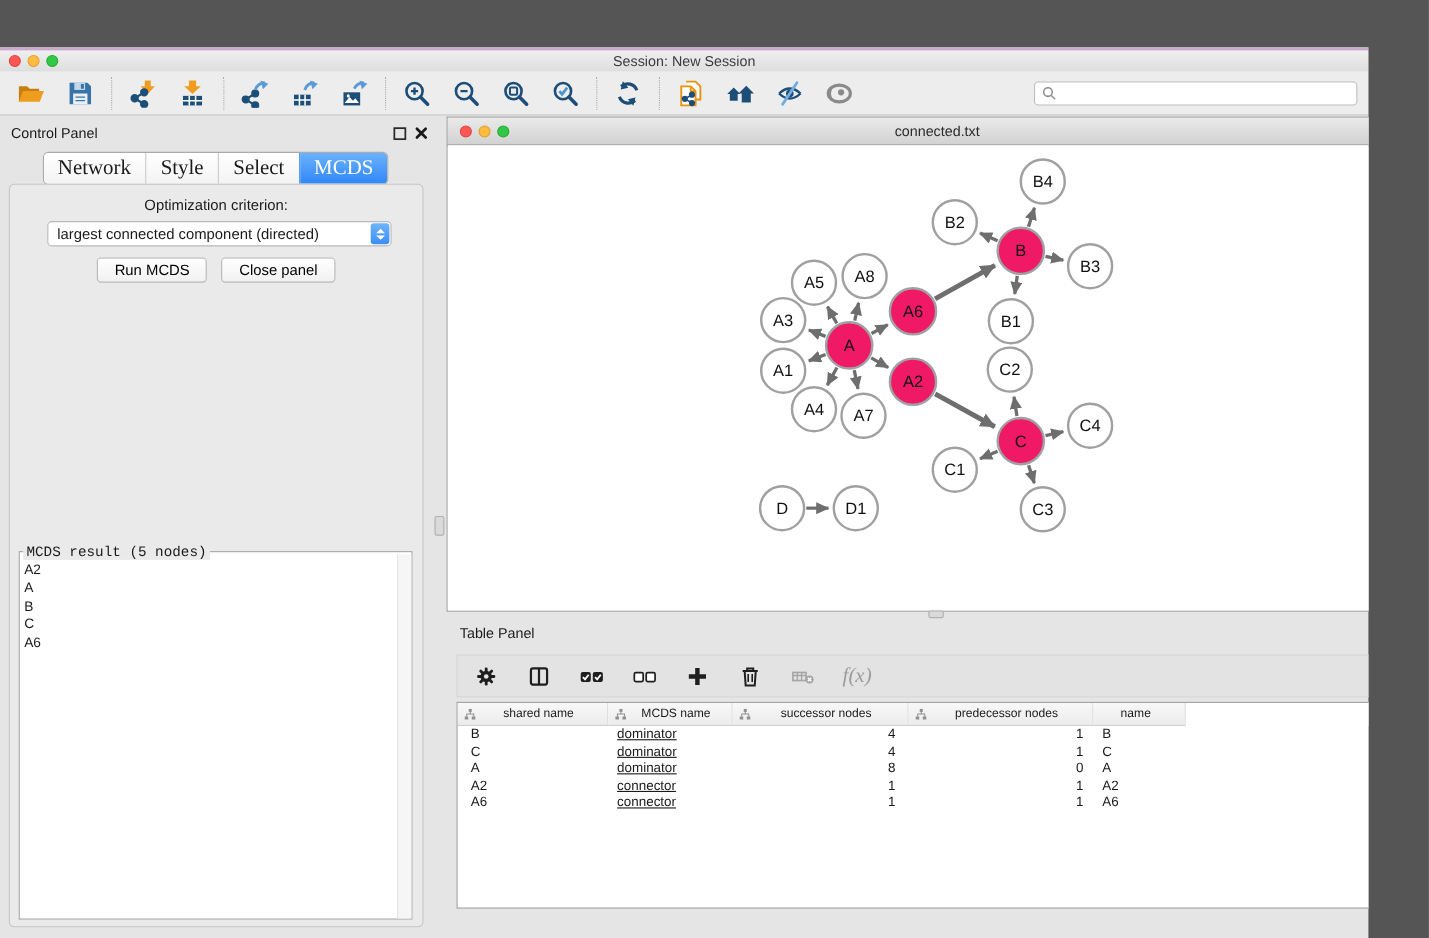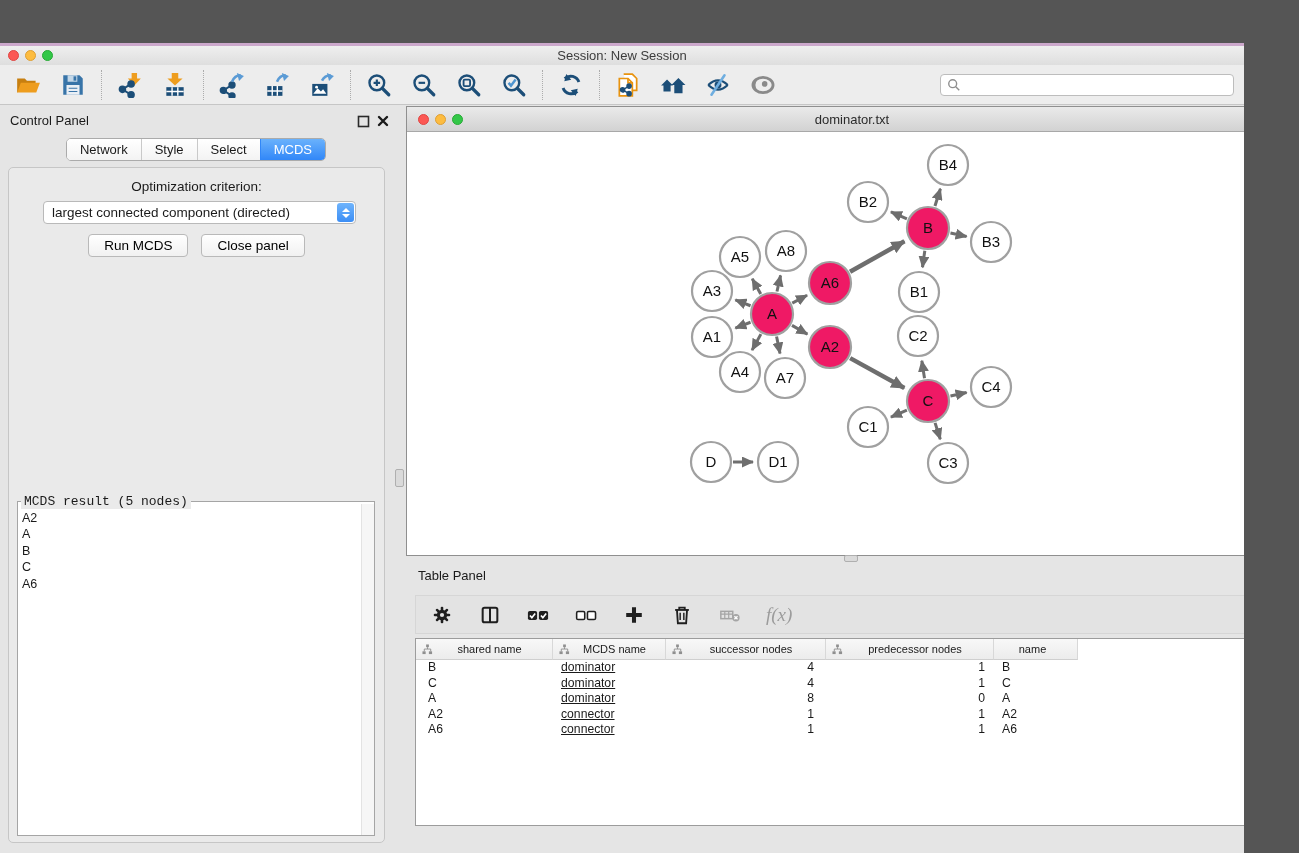--- a/index.html
+++ b/index.html
@@ -26,21 +26,21 @@
   .search svg { width:14px; height:14px; flex:0 0 auto; }
   .search input { border:none; outline:none; flex:1; font-size:13px; margin-left:5px; background:transparent; font-family:"Liberation Sans",sans-serif; }
 
   
   .cp-title { position:absolute; left:10px; top:70px; }
   .panel-btn { position:absolute; width:13px; height:13px; background:none; border:none; padding:0; cursor:pointer; }
   .cp-float { left:357px; top:72px; } .cp-close { left:376px; top:72px; }
   .tp-float { left:1258px; top:526px; } .tp-close { left:1277px; top:526px; }
 
   .seg { display:inline-flex; border:1px solid #ABABAB; border-radius:5px; overflow:hidden; background:#fff; }
-  .seg .s { padding:3px 13px; font-size:13px; color:#1A1A1A; border-left:1px solid #C9C9C9; background:linear-gradient(#FFFFFF,#F3F3F3); cursor:pointer; white-space:nowrap; }
+  .seg .s { padding:3px 13px; font-size:19px; color:#1A1A1A; border-left:1px solid #C9C9C9; background:linear-gradient(#FFFFFF,#F3F3F3); cursor:pointer; white-space:nowrap;font-family:Liberation Serif, serif; }
   .seg .s:first-child { border-left:none; }
   .seg .s.active { background:linear-gradient(#6AB2FC,#3187F8); color:#fff; border-left-color:#3187F8; }
   .cp-tabs { position:absolute; top:95px; left:0; width:392px; text-align:center; }
   .tp-tabs { position:absolute; top:789px; left:406px; width:893px; text-align:center; }
 
   .cp-body { position:absolute; left:8px; top:124px; width:377px; height:676px; background:#EAEAEA; border:1px solid #C6C6C6; border-radius:5px; }
   .opt-label { position:absolute; top:11px; width:100%; text-align:center; font-size:13.5px; }
   .select { position:absolute; left:34px; top:33px; width:313px; height:23px; background:#fff; border:1px solid #B9B9B9; border-radius:4px; font-size:13.5px; line-height:21px; padding-left:8px; cursor:pointer; }
   .stepper { position:absolute; right:1px; top:1px; width:17px; height:19px; background:linear-gradient(#6FB4FC,#3C8EF5); border-radius:3px; display:flex; flex-direction:column; align-items:center; justify-content:center; gap:2px; }
   .stepper i { width:0; height:0; border-left:4px solid transparent; border-right:4px solid transparent; }
@@ -326,21 +326,21 @@
 
   <div class="vdiv-handle"></div>
 
   <div class="net-frame">
     <div class="nw-titlebar">
       <div class="nw-lights">
         <div class="light red"></div>
         <div class="light yellow"></div>
         <div class="light green"></div>
       </div>
-      <div class="nw-title">dominator.txt</div>
+      <div class="nw-title">connected.txt</div>
     </div>
     <div class="nw-canvas">
       <svg id="net-svg" width="890" height="423">
         <defs>
           <marker id="ah" markerUnits="userSpaceOnUse" markerWidth="13" markerHeight="11" refX="11" refY="5.5" orient="auto">
               <path d="M0,0 L12,5.5 L0,11 Z" fill="#6E6E6E"></path>
             </marker>
           <marker id="ah2" markerUnits="userSpaceOnUse" markerWidth="15" markerHeight="13" refX="13" refY="6.5" orient="auto">
               <path d="M0,0 L14,6.5 L0,13 Z" fill="#6E6E6E"></path>
             </marker>

